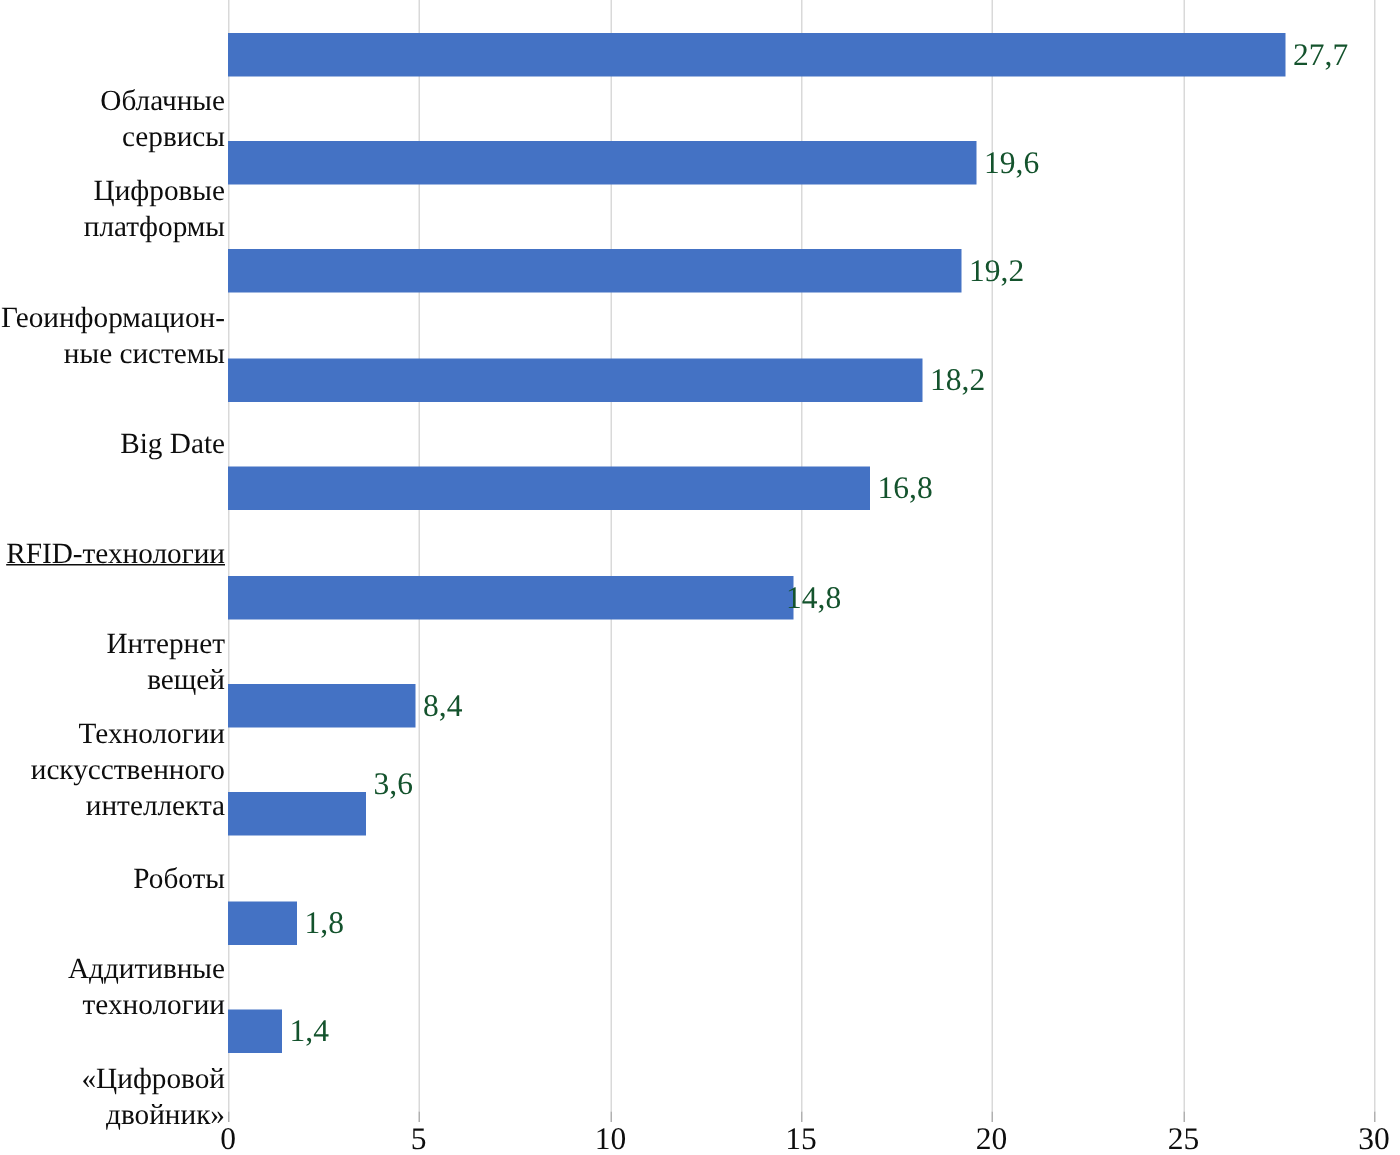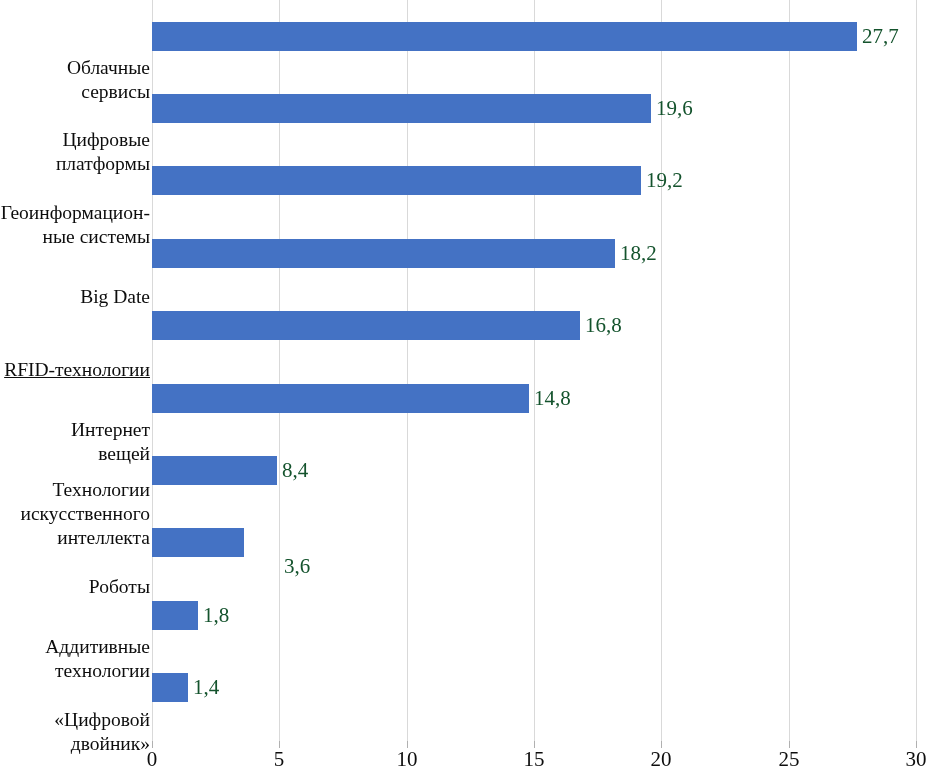--- a/index.html
+++ b/index.html
@@ -97,21 +97,21 @@
   }
 </style>
 </head>
 <body>
 
 <div id="chart-root">
 
   <div id="cat-labels">
       <div class="cat-label" style="top: 12px;">Облачные
 сервисы</div>
-      <div class="cat-label" style="top: 84px;">Цифровые
+      <div class="cat-label" style="top: 72px;">Цифровые
 платформы</div>
       <div class="cat-label" style="top: 157px;">Геоинформацион-
 ные системы</div>
       <div class="cat-label" style="top: 241px;">Big Date</div>
       <div class="cat-label" style="top: 314px; text-decoration: underline;">RFID-технологии</div>
       <div class="cat-label" style="top: 374px;">Интернет
 вещей</div>
       <div class="cat-label" style="top: 434px;">Технологии
 искусственного
 интеллекта</div>
@@ -137,25 +137,25 @@
         <div class="bar-value" style="top: 22px; left: 710px;">27,7</div>
         <div class="bar" title="19,6" style="top: 94px; width: 499px; background: rgb(68, 114, 196);"></div>
         <div class="bar-value" style="top: 94px; left: 504px;">19,6</div>
         <div class="bar" title="19,2" style="top: 166px; width: 489px; background: rgb(68, 114, 196);"></div>
         <div class="bar-value" style="top: 166px; left: 494px;">19,2</div>
         <div class="bar" title="18,2" style="top: 239px; width: 463px; background: rgb(68, 114, 196);"></div>
         <div class="bar-value" style="top: 239px; left: 468px; text-align: right;">18,2</div>
         <div class="bar" title="16,8" style="top: 311px; width: 428px; background: rgb(68, 114, 196);"></div>
         <div class="bar-value" style="top: 311px; left: 433px;">16,8</div>
         <div class="bar" title="14,8" style="top: 384px; width: 377px; background: rgb(68, 114, 196);"></div>
-        <div class="bar-value" style="top: 384px; left: 382px;">14,8</div>
+        <div class="bar-value" style="top: 384px; left: 372px;">14,8</div>
         <div class="bar" title="4,9" style="top: 456px; width: 125px; background: rgb(68, 114, 196);"></div>
         <div class="bar-value" style="top: 456px; left: 130px;">8,4</div>
         <div class="bar" title="3,6" style="top: 528px; width: 92px; background: rgb(68, 114, 196);"></div>
-        <div class="bar-value" style="top: 552px; left: 97px; margin-left: 35px;">3,6</div>
+        <div class="bar-value" style="top: 508px; left: 97px;">3,6</div>
         <div class="bar" title="1,8" style="top: 601px; width: 46px; background: rgb(68, 114, 196);"></div>
         <div class="bar-value" style="top: 601px; left: 51px;">1,8</div>
         <div class="bar" title="1,4" style="top: 673px; width: 36px; background: rgb(68, 114, 196);"></div>
         <div class="bar-value" style="top: 673px; left: 41px;">1,4</div>
       </div>
   </div>
 
   <div id="x-ticks">
       <div class="tick-mark" style="left: 0px;"></div>
       <div class="tick-label" style="left: 0px;">0</div>

